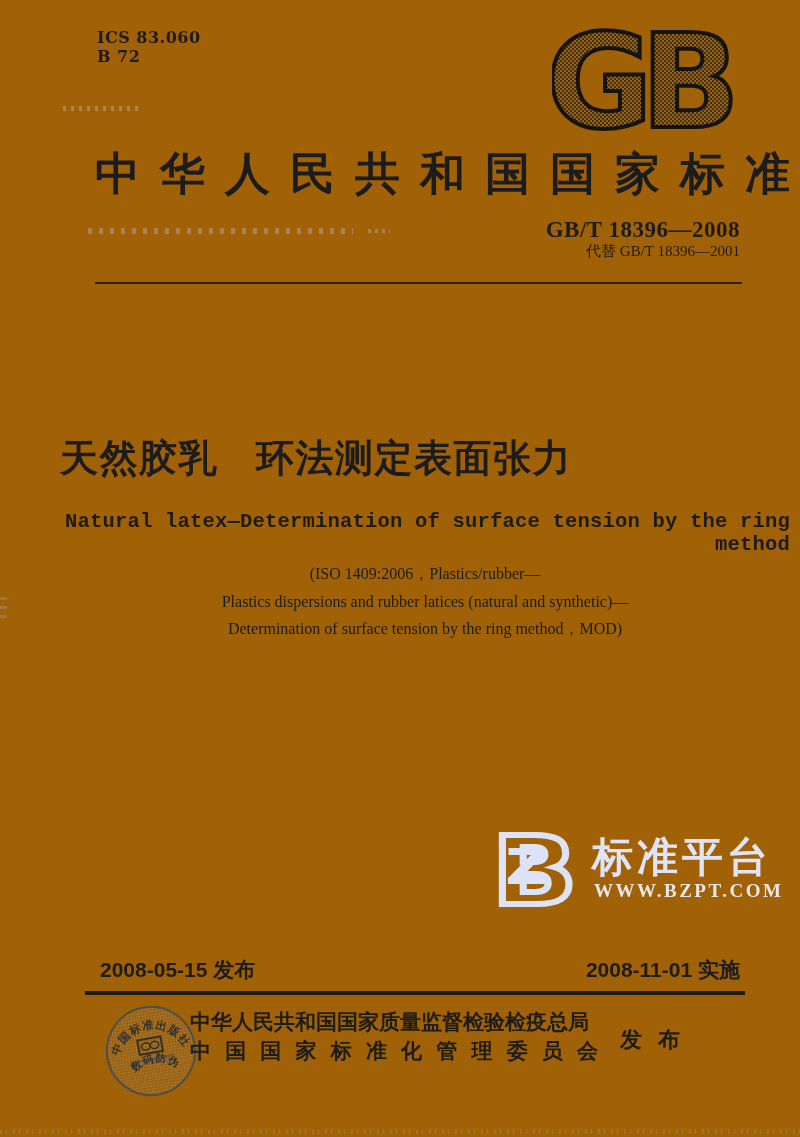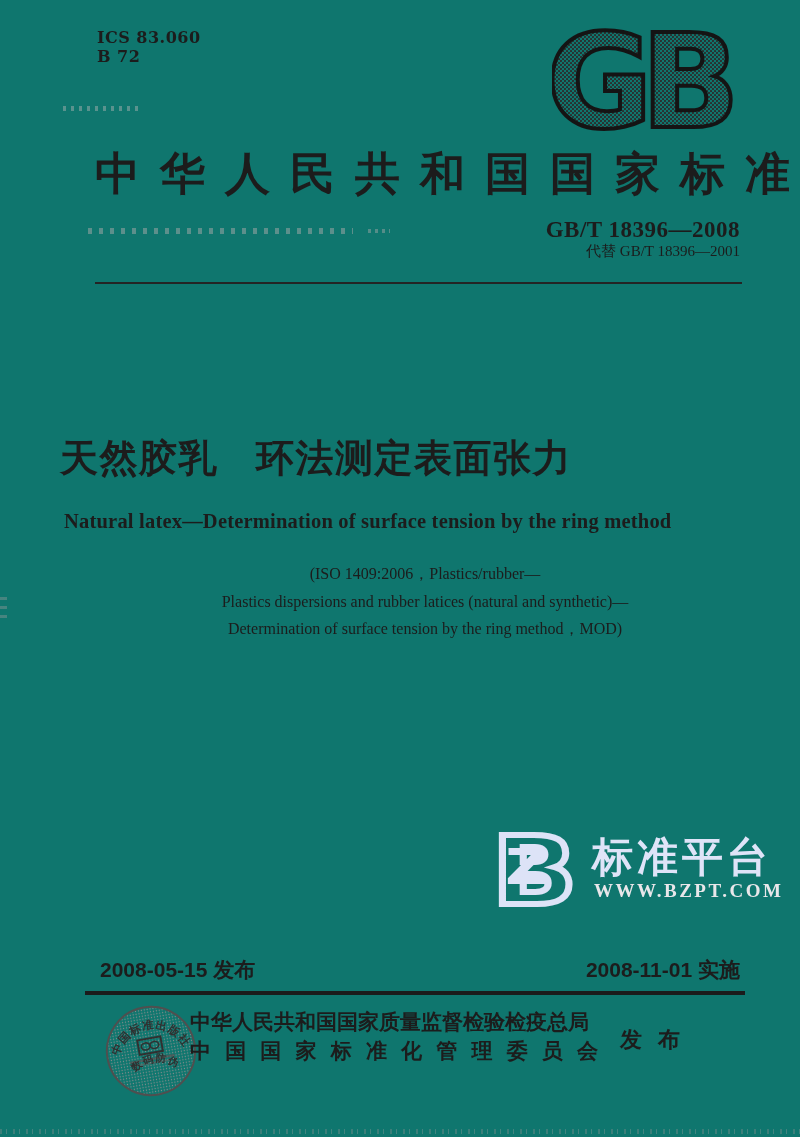--- a/index.html
+++ b/index.html
@@ -1,17 +1,17 @@
 <!DOCTYPE html>
 <html><head>
 <meta charset="utf-8">
 <style>
   html,body{margin:0;padding:0;background:#ffffff;}
   .page{
-    position:relative;width:800px;height:1137px;background:#0f766e;
+    position:relative;width:800px;height:1137px;background:#a16207;
     font-family:"Liberation Serif","DejaVu Serif",serif;color:#1c1c1c;
     overflow:hidden;margin:0 auto;
   }
   
   .ics-block{
     position:absolute;left:97px;top:28px;
     font-family:"DejaVu Serif","Liberation Serif",serif;
     font-weight:bold;font-size:16px;line-height:19px;letter-spacing:.5px;
   }
   
@@ -27,22 +27,22 @@
   .std-replaces{font-size:15px;line-height:19px;margin-top:0;}
   .rule-top{position:absolute;left:95px;top:282px;width:647px;height:2px;background:#242424;}
   
   .cn-title{
     position:absolute;left:60px;right:10px;top:433px;
     font-family:"Liberation Sans","DejaVu Sans",sans-serif;
     font-weight:bold;font-size:38px;letter-spacing:1.5px;white-space:nowrap;
   }
   .cn-title .title-gap{display:inline-block;width:38px;}
   .en-title{
-    position:absolute;left:64px;right:10px;top:510px;text-align:left;
-    font-size:20.5px;font-weight:bold;letter-spacing:.2px;
+    position:absolute;left:48px;right:10px;top:510px;text-align:right;
+    font-size:20.5px;font-weight:bold;letter-spacing:.2px;font-family:Liberation Mono, monospace;
   }
   .iso-block{
     position:absolute;left:60px;right:10px;top:560px;text-align:center;
     font-size:16px;line-height:27.5px;
   }
   
   .watermark{position:absolute;left:490px;top:824px;width:270px;height:90px;}
   .wm-logo{position:absolute;left:0;top:0;}
   .wm-name{
     position:absolute;left:102px;top:6px;font-size:41px;font-weight:bold;

